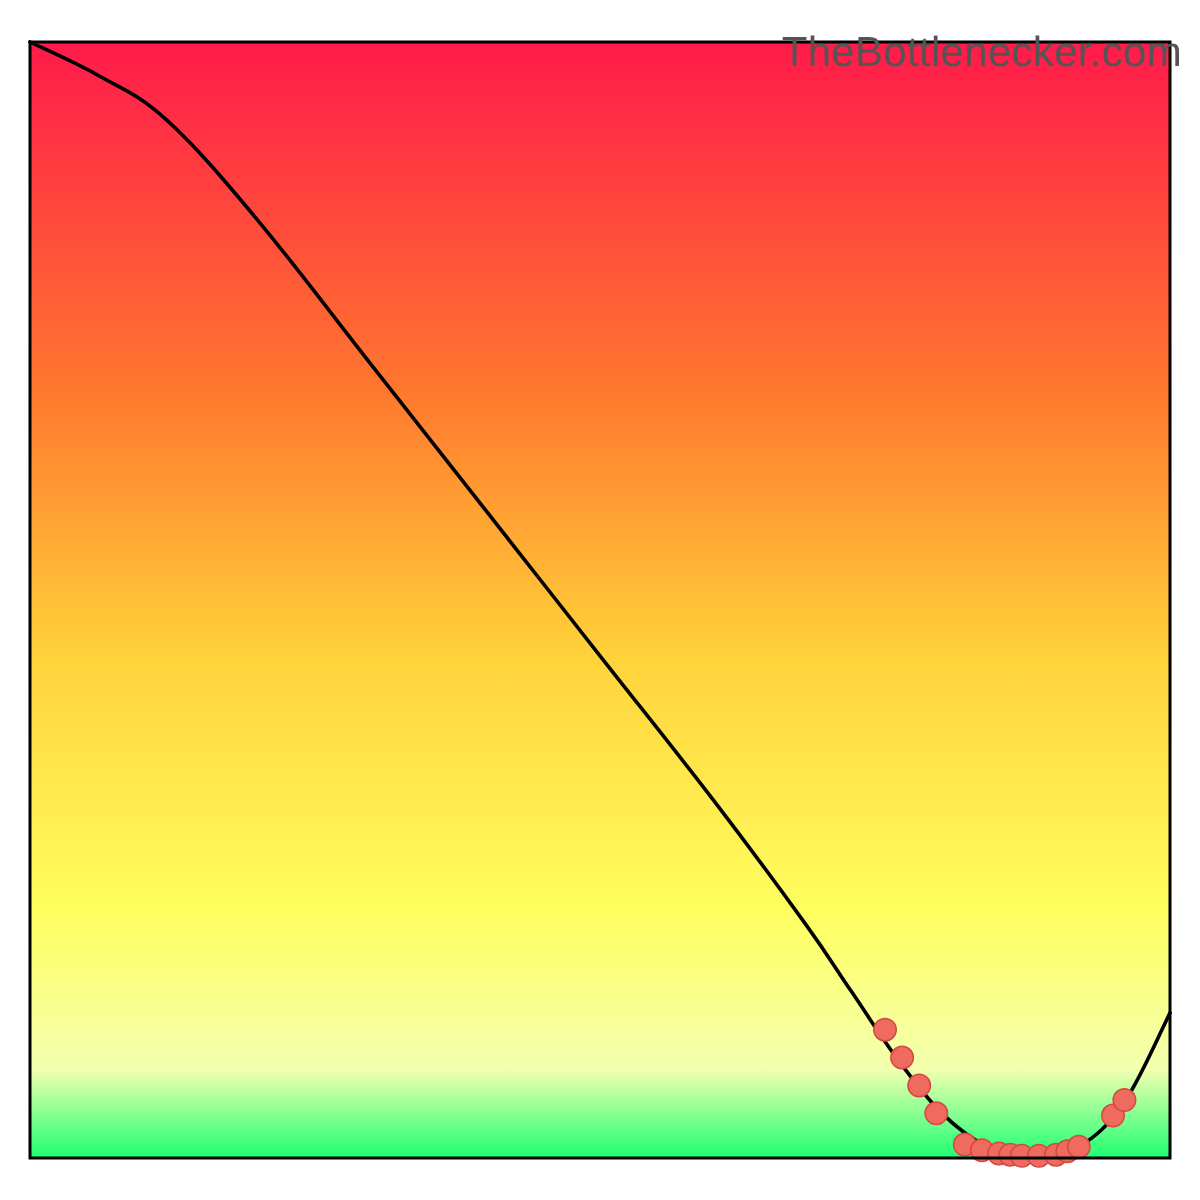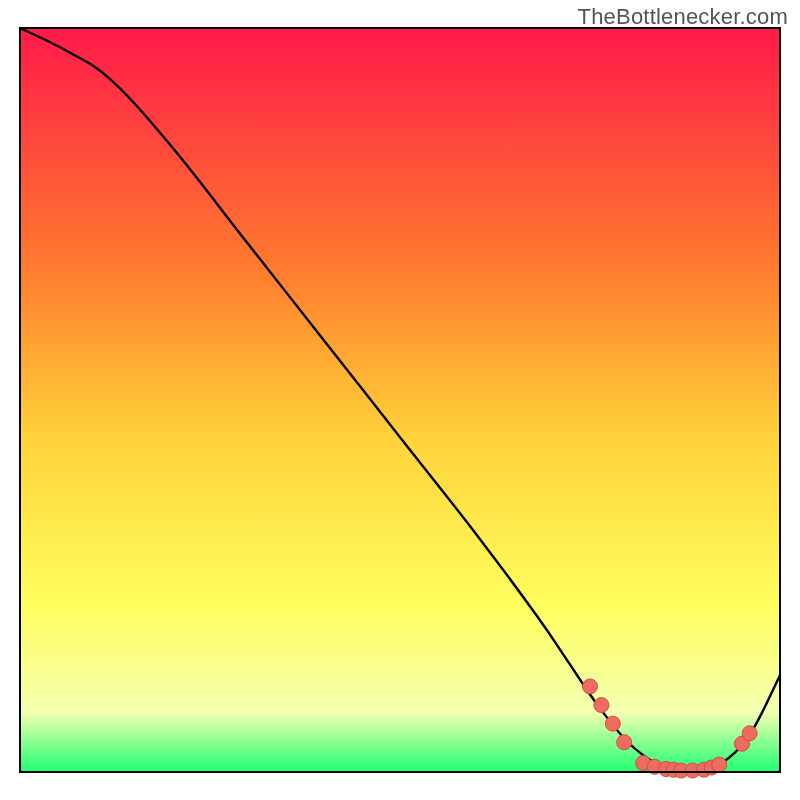--- a/index.html
+++ b/index.html
@@ -16,24 +16,24 @@
     width: 800px;
     height: 800px;
   }
   svg {
     position: absolute;
     top: 0;
     left: 0;
   }
   .watermark {
     position: absolute;
-    top: 4px;
+    top: 19px;
     right: 12px;
     color: #555;
-    font-size: 22px;
+    font-size: 28px;
     letter-spacing: 0.2px;
     user-select: none;
   }
 </style>
 </head>
 <body>
 
 <div class="stage">
   <svg id="chart-svg" width="800" height="800" viewBox="0 0 800 800">
     <defs>

